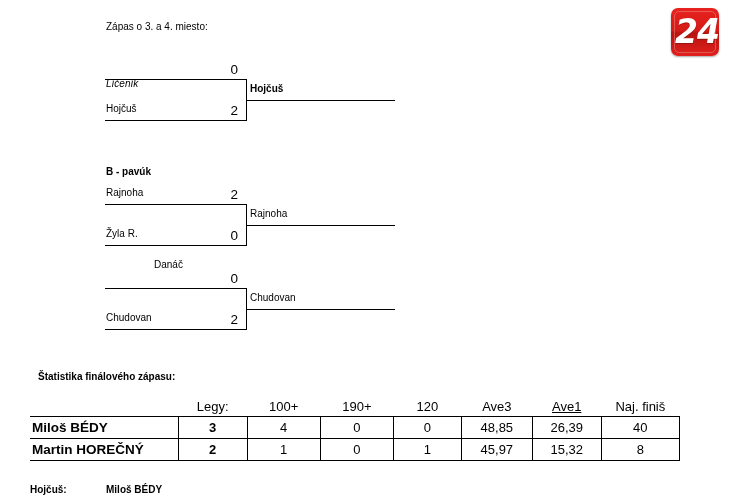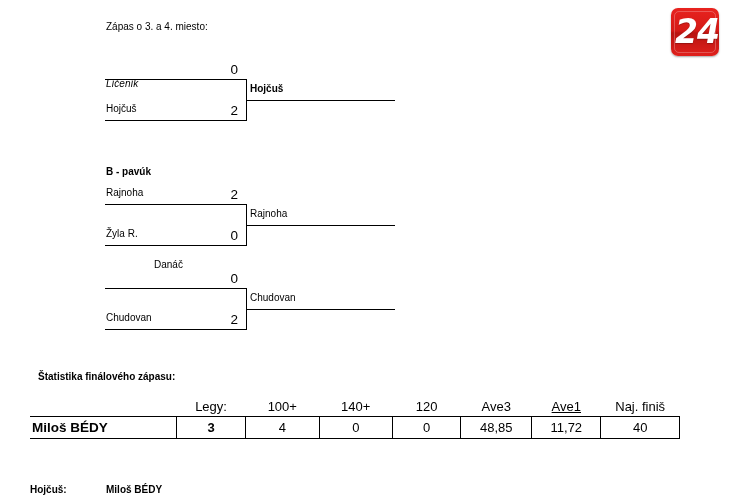--- a/index.html
+++ b/index.html
@@ -193,37 +193,47 @@
   <div class="hline" style="left:105px; top:329px; width:142px;"></div>
 
   <div class="txt b" style="left:30px; top:372px;margin-left:8px;">Štatistika finálového zápasu:</div>
 
   <table class="stats">
     <thead>
       <tr>
         <th class="name-col col-name"></th>
         <th class="col-legy">Legy:</th>
         <th class="col-100">100+</th>
-        <th class="col-140">140+</th>
+        <th class="col-140">190+</th>
         <th class="col-180">120</th>
         <th class="col-ave3">Ave3</th>
         <th class="col-ave1">Ave1</th>
         <th class="col-fin">Naj. finiš</th>
       </tr>
     </thead>
     <tbody>
       <tr>
         <td class="name-col">Miloš BÉDY</td>
         <td class="legs-col">3</td>
         <td>4</td>
         <td>0</td>
         <td>0</td>
         <td>48,85</td>
-        <td>11,72</td>
+        <td>26,39</td>
         <td>40</td>
+      </tr>
+      <tr>
+        <td class="name-col">Martin HOREČNÝ</td>
+        <td class="legs-col">2</td>
+        <td>1</td>
+        <td>0</td>
+        <td>1</td>
+        <td>45,97</td>
+        <td>15,32</td>
+        <td>8</td>
       </tr>
     </tbody>
   </table>
 
   <div class="txt b" style="left:30px; top:485px;">Hojčuš:</div>
   <div class="txt b" style="left:106px; top:485px;">Miloš BÉDY</div>
 
 </div>
 
 </body></html>

